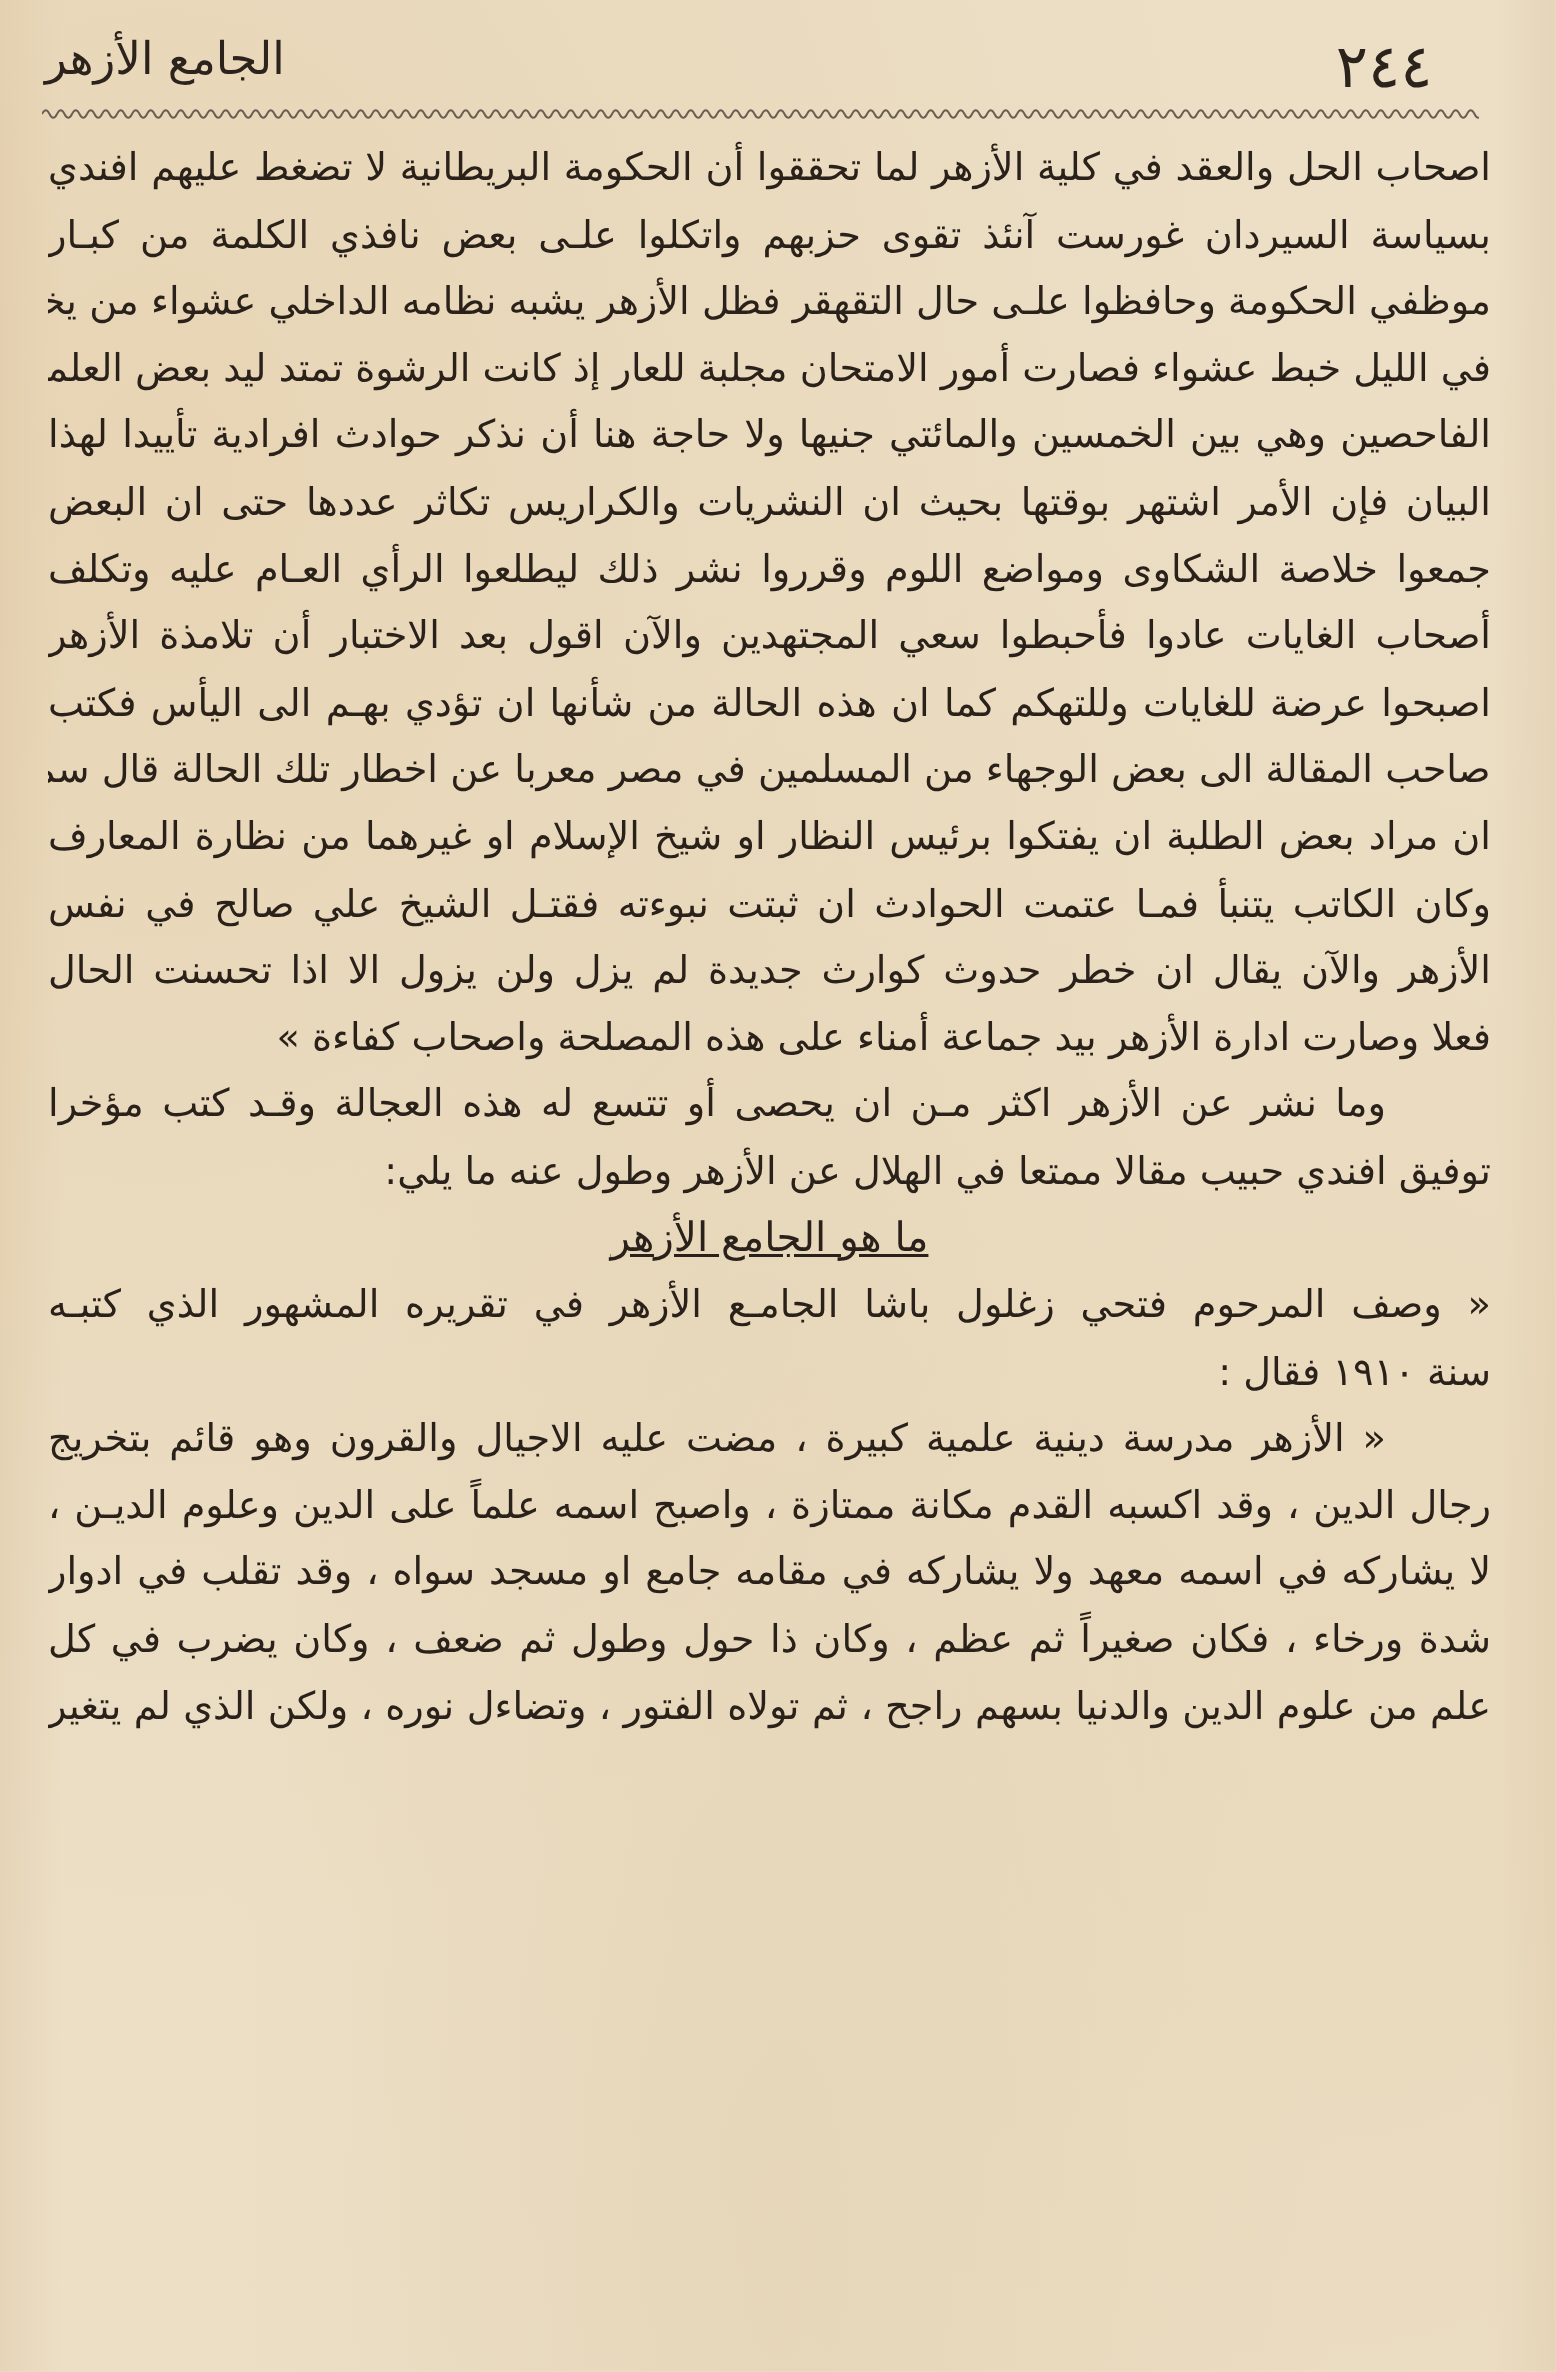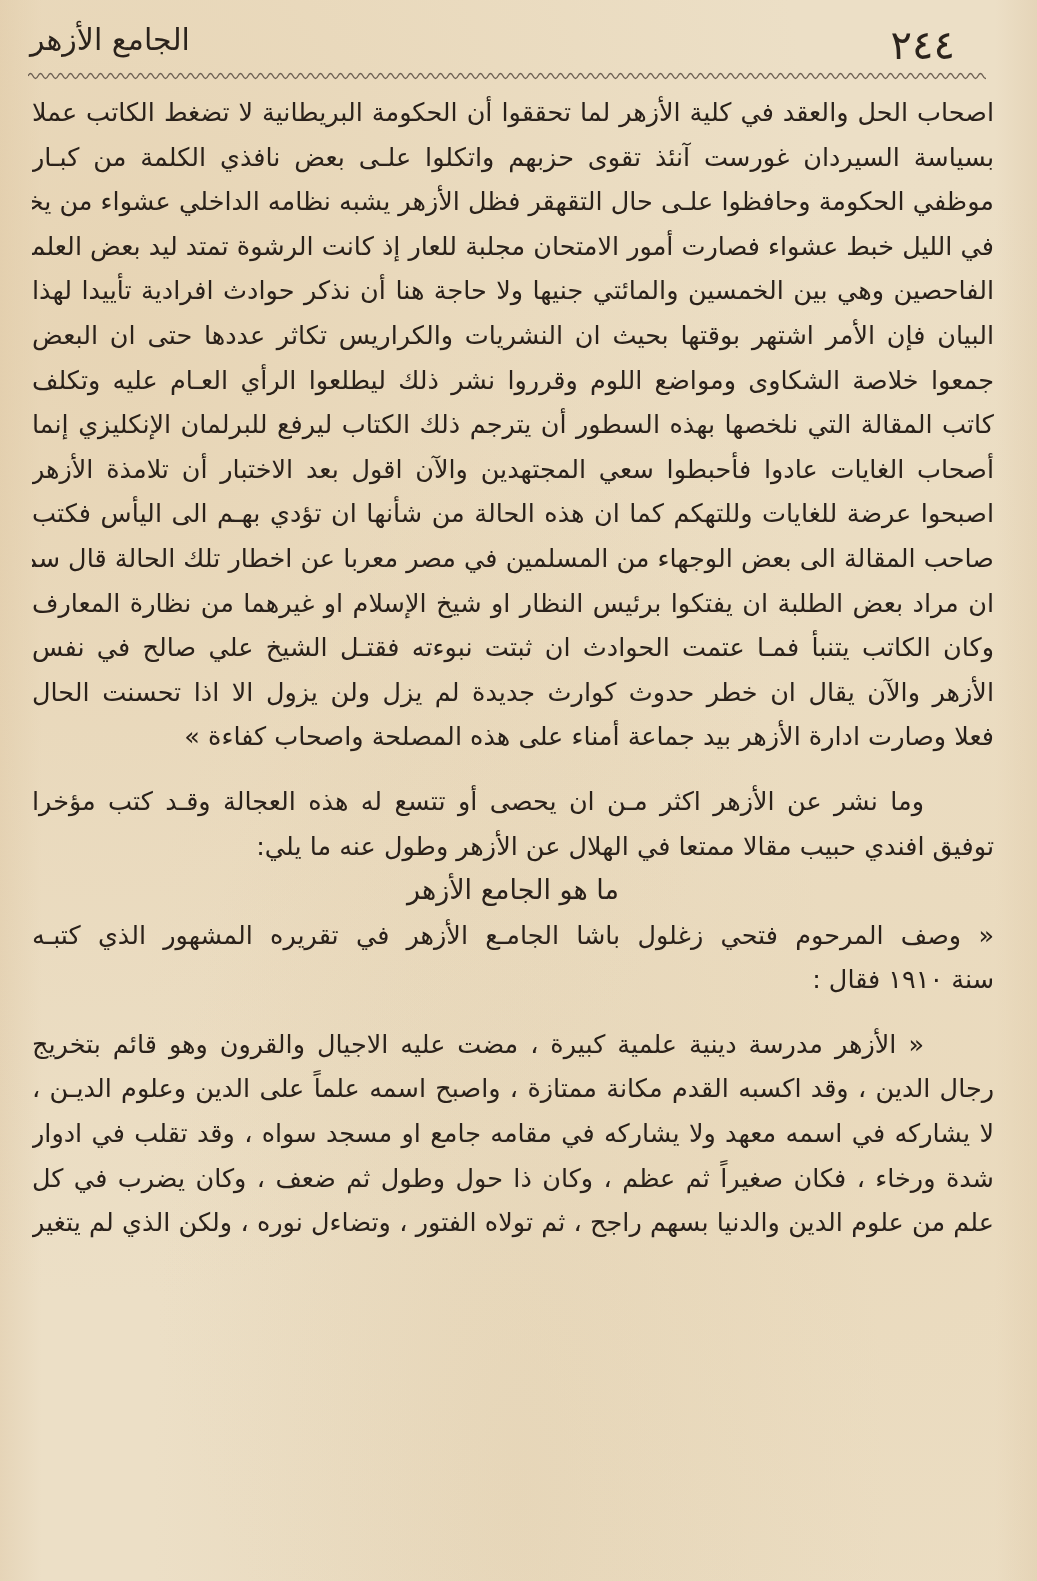--- a/index.html
+++ b/index.html
@@ -77,51 +77,50 @@
       white-space: nowrap;
       text-align: justify;
       text-align-last: justify;
       overflow: hidden;
     }
     .line.last {
       text-align-last: right;
     }
     .line.indent {
       padding-right: 70px;
-      margin-top: 20px;
     }
     .line.centered {
       text-align: left;
       text-align-last: center;
       font-size: 27px;
+      text-decoration: underline;
     }
   </style>
 </head>
 <body>
 
 <div class="page">
 
   <div class="running-head">
     <span class="page-number">٢٤٤</span>
     <span class="running-title">الجامع الأزهر</span>
   </div>
 
   <svg class="wavy-rule" viewBox="0 0 958 12" preserveAspectRatio="none">
     <path id="wave" fill="none" stroke="#6b5e52" stroke-width="1.3" d="M0 6 Q2.5 1 5 6 T10 6 Q12.5 1 15 6 T20 6 Q22.5 1 25 6 T30 6 Q32.5 1 35 6 T40 6 Q42.5 1 45 6 T50 6 Q52.5 1 55 6 T60 6 Q62.5 1 65 6 T70 6 Q72.5 1 75 6 T80 6 Q82.5 1 85 6 T90 6 Q92.5 1 95 6 T100 6 Q102.5 1 105 6 T110 6 Q112.5 1 115 6 T120 6 Q122.5 1 125 6 T130 6 Q132.5 1 135 6 T140 6 Q142.5 1 145 6 T150 6 Q152.5 1 155 6 T160 6 Q162.5 1 165 6 T170 6 Q172.5 1 175 6 T180 6 Q182.5 1 185 6 T190 6 Q192.5 1 195 6 T200 6 Q202.5 1 205 6 T210 6 Q212.5 1 215 6 T220 6 Q222.5 1 225 6 T230 6 Q232.5 1 235 6 T240 6 Q242.5 1 245 6 T250 6 Q252.5 1 255 6 T260 6 Q262.5 1 265 6 T270 6 Q272.5 1 275 6 T280 6 Q282.5 1 285 6 T290 6 Q292.5 1 295 6 T300 6 Q302.5 1 305 6 T310 6 Q312.5 1 315 6 T320 6 Q322.5 1 325 6 T330 6 Q332.5 1 335 6 T340 6 Q342.5 1 345 6 T350 6 Q352.5 1 355 6 T360 6 Q362.5 1 365 6 T370 6 Q372.5 1 375 6 T380 6 Q382.5 1 385 6 T390 6 Q392.5 1 395 6 T400 6 Q402.5 1 405 6 T410 6 Q412.5 1 415 6 T420 6 Q422.5 1 425 6 T430 6 Q432.5 1 435 6 T440 6 Q442.5 1 445 6 T450 6 Q452.5 1 455 6 T460 6 Q462.5 1 465 6 T470 6 Q472.5 1 475 6 T480 6 Q482.5 1 485 6 T490 6 Q492.5 1 495 6 T500 6 Q502.5 1 505 6 T510 6 Q512.5 1 515 6 T520 6 Q522.5 1 525 6 T530 6 Q532.5 1 535 6 T540 6 Q542.5 1 545 6 T550 6 Q552.5 1 555 6 T560 6 Q562.5 1 565 6 T570 6 Q572.5 1 575 6 T580 6 Q582.5 1 585 6 T590 6 Q592.5 1 595 6 T600 6 Q602.5 1 605 6 T610 6 Q612.5 1 615 6 T620 6 Q622.5 1 625 6 T630 6 Q632.5 1 635 6 T640 6 Q642.5 1 645 6 T650 6 Q652.5 1 655 6 T660 6 Q662.5 1 665 6 T670 6 Q672.5 1 675 6 T680 6 Q682.5 1 685 6 T690 6 Q692.5 1 695 6 T700 6 Q702.5 1 705 6 T710 6 Q712.5 1 715 6 T720 6 Q722.5 1 725 6 T730 6 Q732.5 1 735 6 T740 6 Q742.5 1 745 6 T750 6 Q752.5 1 755 6 T760 6 Q762.5 1 765 6 T770 6 Q772.5 1 775 6 T780 6 Q782.5 1 785 6 T790 6 Q792.5 1 795 6 T800 6 Q802.5 1 805 6 T810 6 Q812.5 1 815 6 T820 6 Q822.5 1 825 6 T830 6 Q832.5 1 835 6 T840 6 Q842.5 1 845 6 T850 6 Q852.5 1 855 6 T860 6 Q862.5 1 865 6 T870 6 Q872.5 1 875 6 T880 6 Q882.5 1 885 6 T890 6 Q892.5 1 895 6 T900 6 Q902.5 1 905 6 T910 6 Q912.5 1 915 6 T920 6 Q922.5 1 925 6 T930 6 Q932.5 1 935 6 T940 6 Q942.5 1 945 6 T950 6 Q952.5 1 955 6 T960 6"></path>
   </svg>
 
   <div class="body-text">
-    <div class="line">اصحاب الحل والعقد في كلية الأزهر لما تحققوا أن الحكومة البريطانية لا تضغط الكاتب عملا</div>
+    <div class="line">اصحاب الحل والعقد في كلية الأزهر لما تحققوا أن الحكومة البريطانية لا تضغط عليهم افندي</div>
     <div class="line">بسياسة السيردان غورست آنئذ تقوى حزبهم واتكلوا علـى بعض نافذي الكلمة من كبـار</div>
     <div class="line">موظفي الحكومة وحافظوا علـى حال التقهقر فظل الأزهر يشبه نظامه الداخلي عشواء من يخبط</div>
     <div class="line">في الليل خبط عشواء فصارت أمور الامتحان مجلبة للعار إذ كانت الرشوة تمتد ليد بعض العلماء</div>
     <div class="line">الفاحصين وهي بين الخمسين والمائتي جنيها ولا حاجة هنا أن نذكر حوادث افرادية تأييدا لهذا</div>
     <div class="line">البيان فإن الأمر اشتهر بوقتها بحيث ان النشريات والكراريس تكاثر عددها حتى ان البعض</div>
     <div class="line">جمعوا خلاصة الشكاوى ومواضع اللوم وقرروا نشر ذلك ليطلعوا الرأي العـام عليه وتكلف</div>
-    <div class="line">كاتب المقالة التي نلخصها بهذه السطور أن يترجم ذلك الكتاب ليرفع للبرلمان الإنكليزي إنما</div>
     <div class="line">أصحاب الغايات عادوا فأحبطوا سعي المجتهدين والآن اقول بعد الاختبار أن تلامذة الأزهر</div>
     <div class="line">اصبحوا عرضة للغايات وللتهكم كما ان هذه الحالة من شأنها ان تؤدي بهـم الى اليأس فكتب</div>
     <div class="line">صاحب المقالة الى بعض الوجهاء من المسلمين في مصر معربا عن اخطار تلك الحالة قال سمعت</div>
     <div class="line">ان مراد بعض الطلبة ان يفتكوا برئيس النظار او شيخ الإسلام او غيرهما من نظارة المعارف</div>
     <div class="line">وكان الكاتب يتنبأ فمـا عتمت الحوادث ان ثبتت نبوءته فقتـل الشيخ علي صالح في نفس</div>
     <div class="line">الأزهر والآن يقال ان خطر حدوث كوارث جديدة لم يزل ولن يزول الا اذا تحسنت الحال</div>
     <div class="line last">فعلا وصارت ادارة الأزهر بيد جماعة أمناء على هذه المصلحة واصحاب كفاءة »</div>
     <div class="line indent">وما نشر عن الأزهر اكثر مـن ان يحصى أو تتسع له هذه العجالة وقـد كتب مؤخرا</div>
     <div class="line last">توفيق افندي حبيب مقالا ممتعا في الهلال عن الأزهر وطول عنه ما يلي:</div>
     <div class="line centered">ما هو الجامع الأزهر</div>

